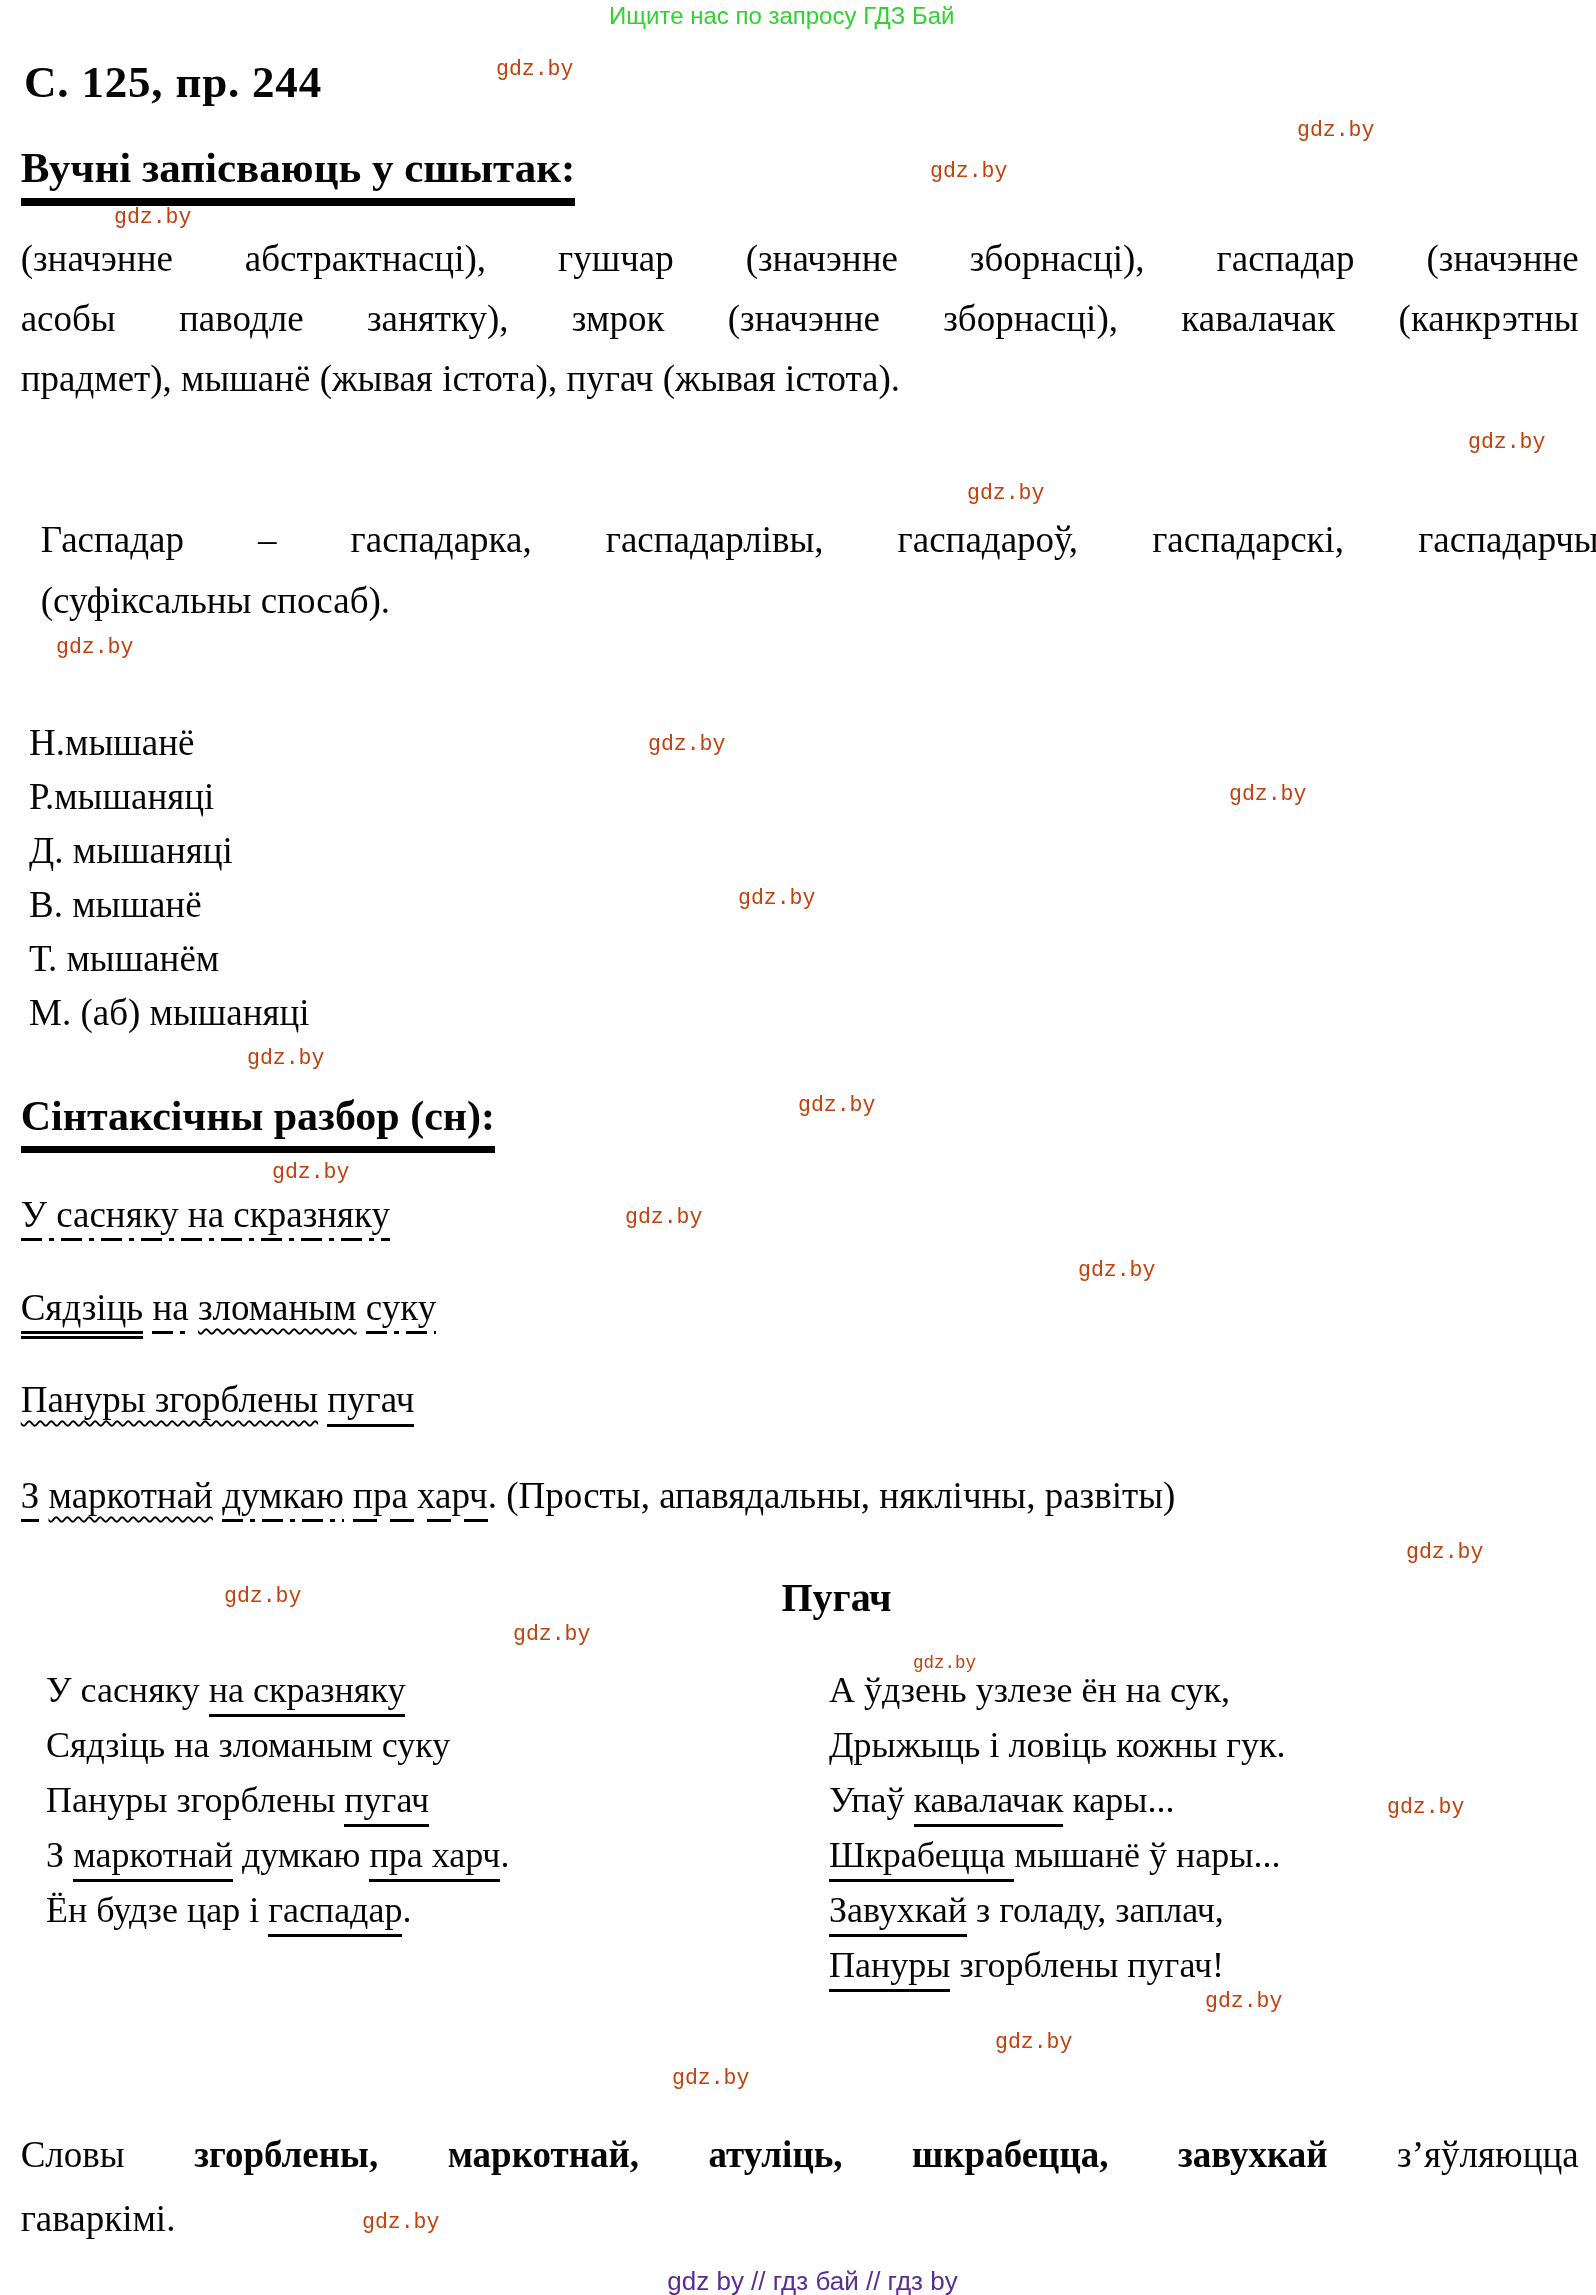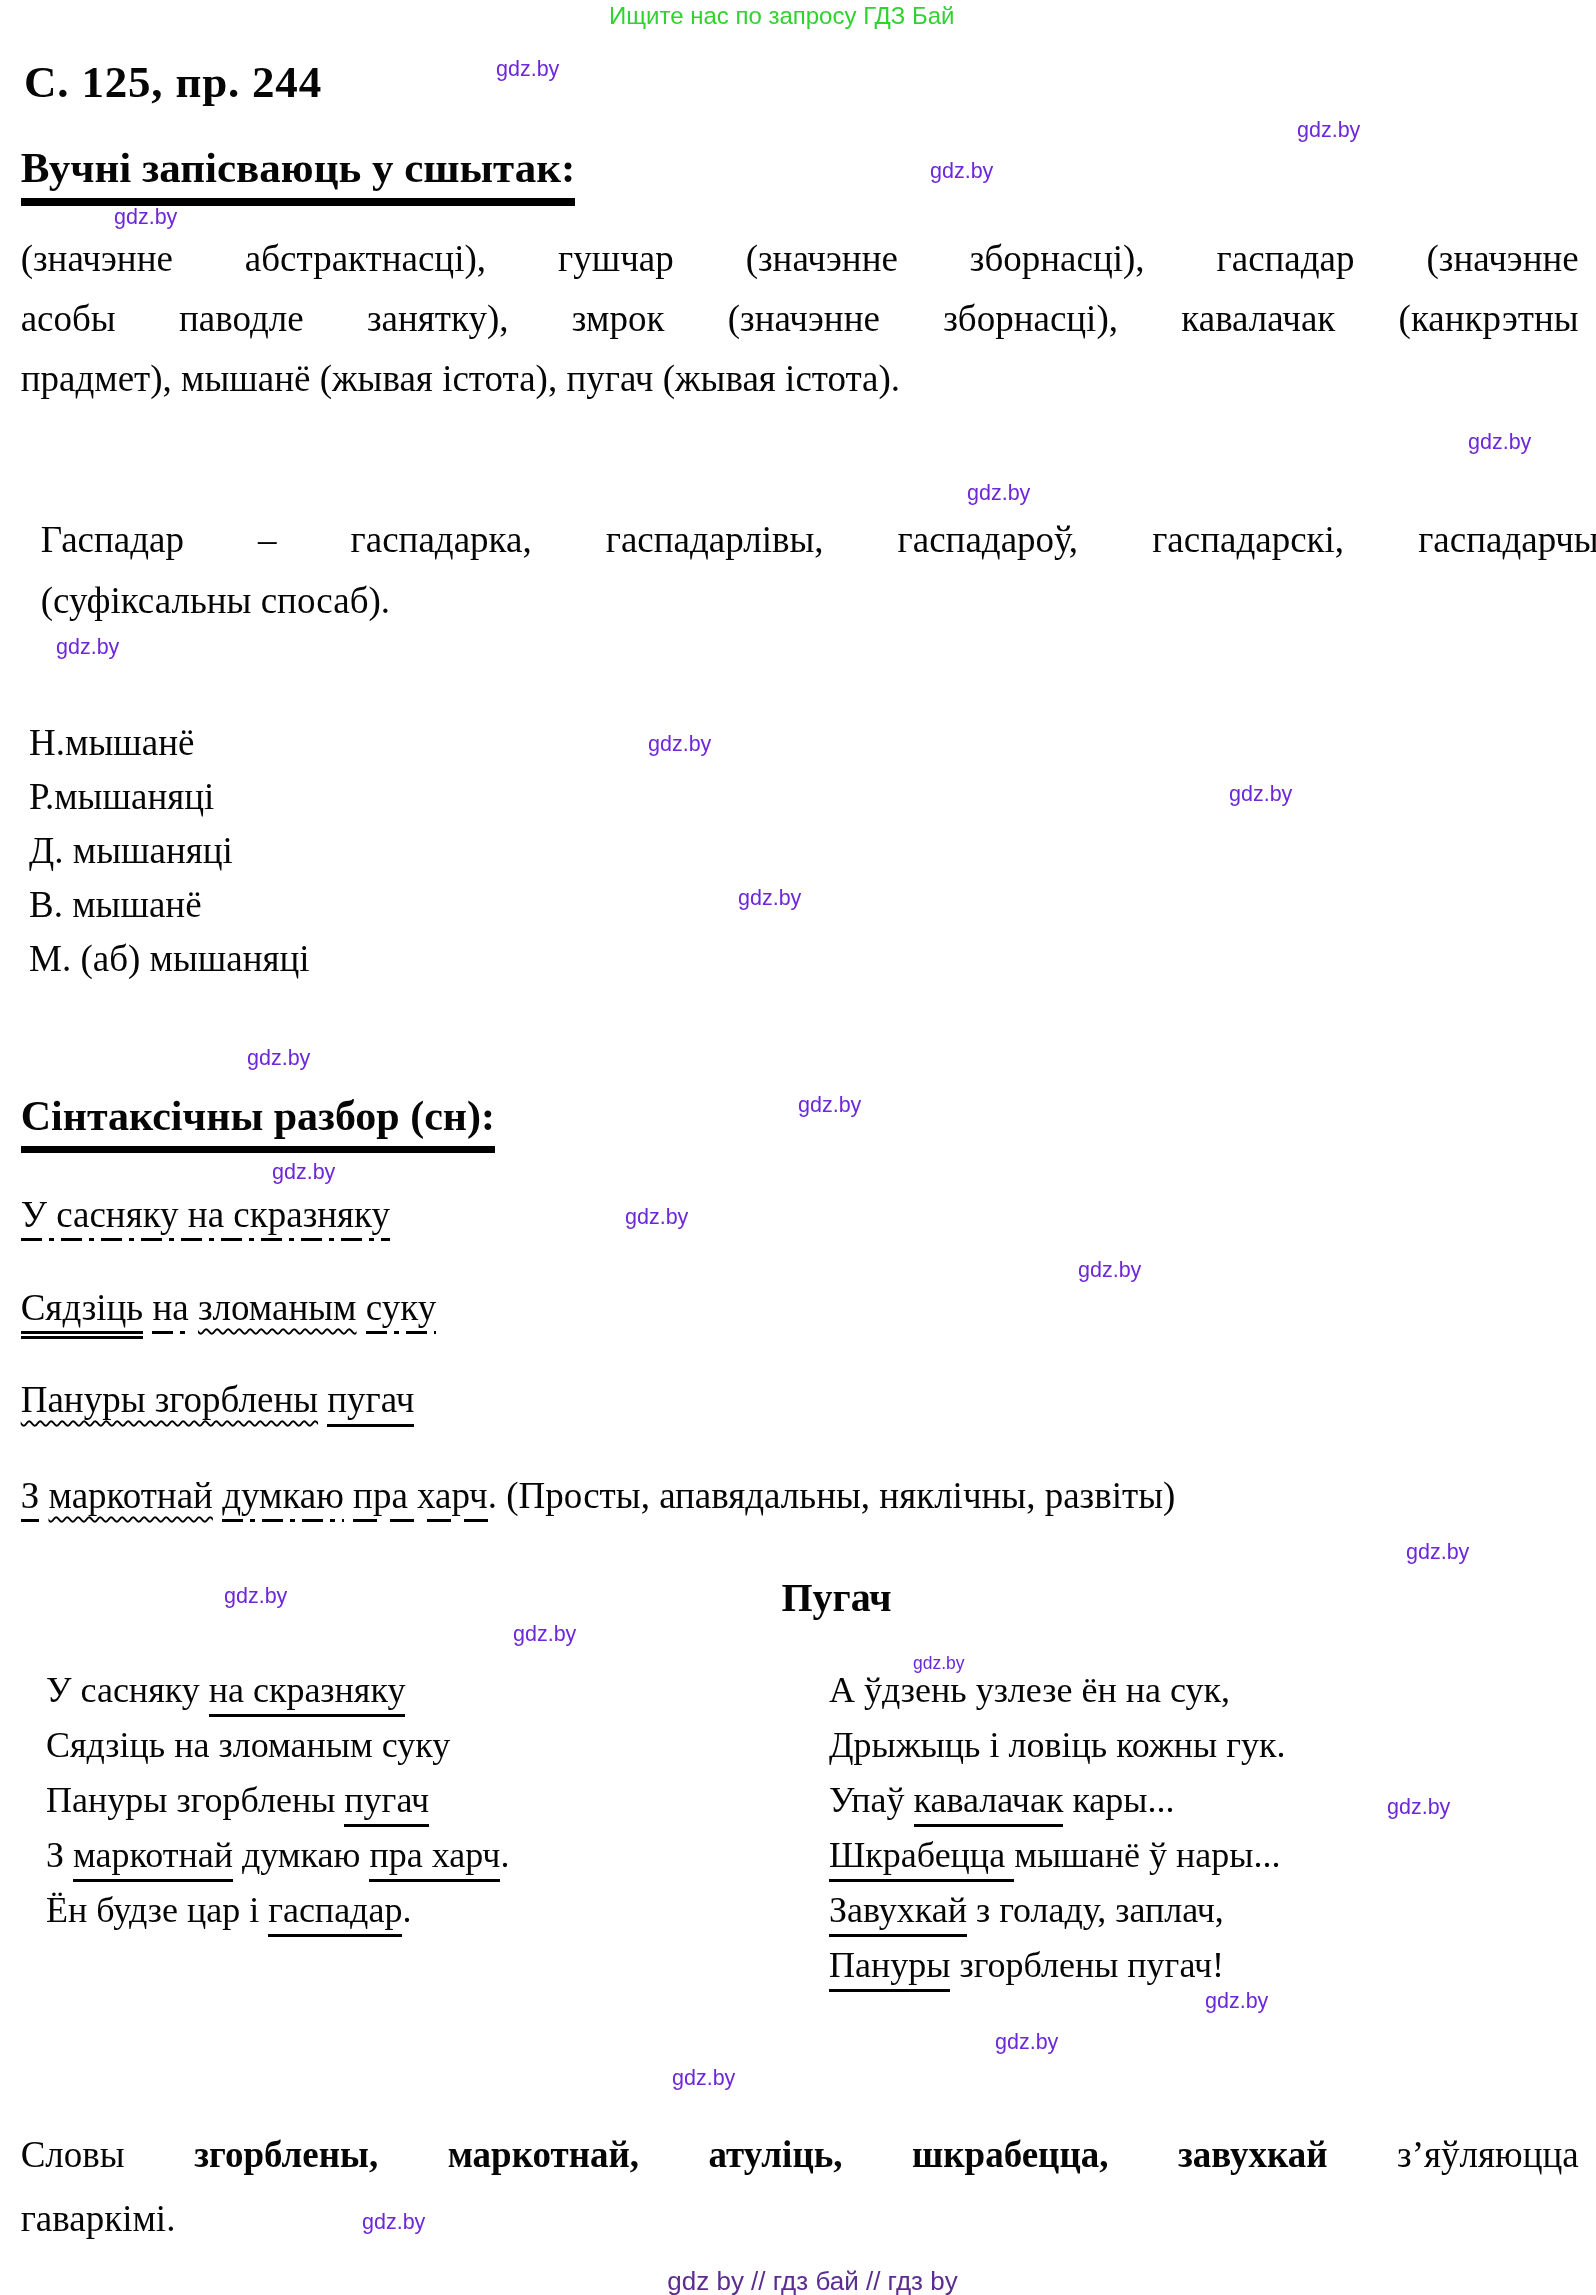--- a/index.html
+++ b/index.html
@@ -61,23 +61,23 @@
   .footer{
     width:100%;
     text-align:center;
     font-family:"Liberation Sans",sans-serif;
     font-size:26px;
     color:#5b2d90;
     white-space:nowrap;
   }
   .wm{
     position:absolute;
-    font-family:Liberation Sans, sans-serif;
+    font-family:Liberation Mono, monospace;
     font-size:21.5px;
-    color:#6d28d9;
+    color:#c2410c;
     white-space:nowrap;
   }
   .wm-small{font-size:17.5px;}
   .fs47{font-size:37px;}
 
   
   .u-solid{border-bottom:3.2px solid #000;padding-bottom:4px;}
   .u-double{border-bottom:8px double #000;padding-bottom:3.2px;}
   .u-dashed{
     background-image:repeating-linear-gradient(to right,#000 0 24px,transparent 24px 37px);
@@ -120,20 +120,21 @@
   <div id="para2" class="abs para fs47" style="left:20.7px;top:509px;margin-left:20px;">
       <div class="pline2 jfull">Гаспадар – гаспадарка, гаспадарлівы, гаспадароў, гаспадарскі, гаспадарчы</div>
       <div class="pline2">(суфіксальны спосаб).</div>
     </div>
 
   <div id="declension" class="abs" style="left:29px;top:716px;">
       <div class="decl">Н.мышанё</div>
       <div class="decl">Р.мышаняці</div>
       <div class="decl">Д. мышаняці</div>
       <div class="decl">В. мышанё</div>
+      <div class="decl">Т. мышанём</div>
       <div class="decl">М. (аб) мышаняці</div>
     </div>
 
   <div class="abs" style="left:20.7px;top:1092px;">
     <span class="h-underlined2">Сінтаксічны разбор (сн):</span>
   </div>
 
   <div id="syntax-lines"></div>
 
   <div class="abs poem-title" style="left:24px;top:1574px;">Пугач</div>

